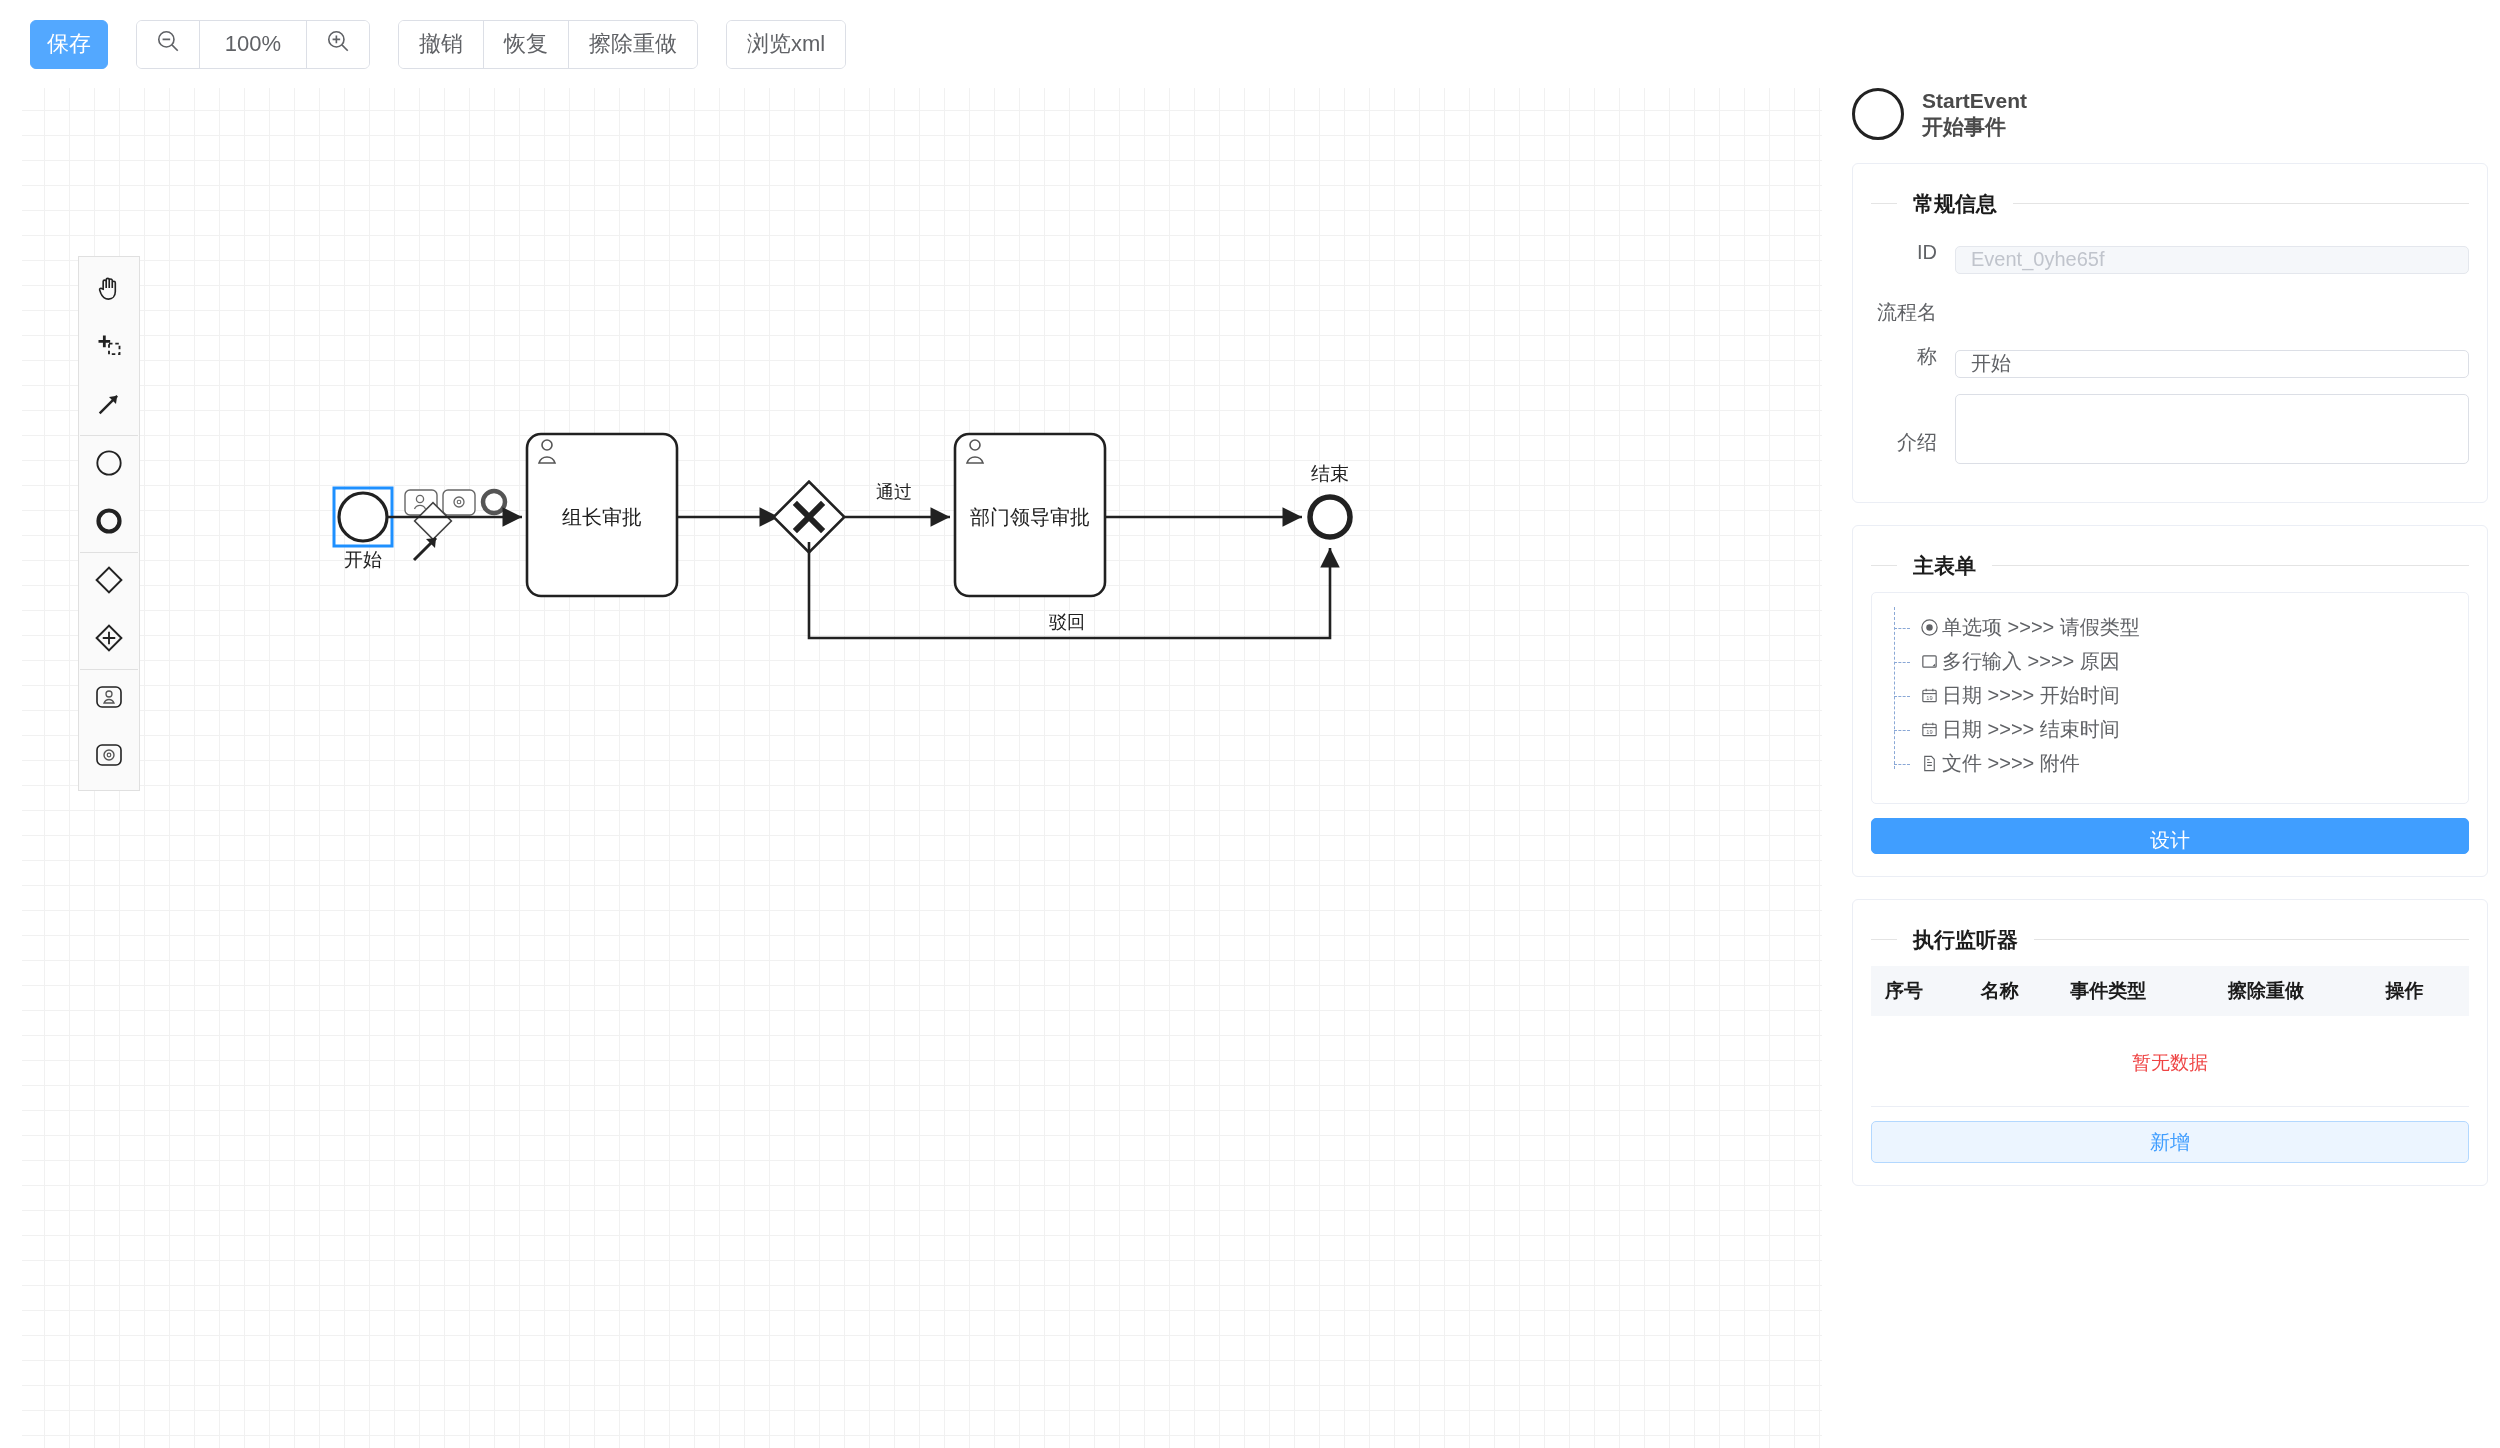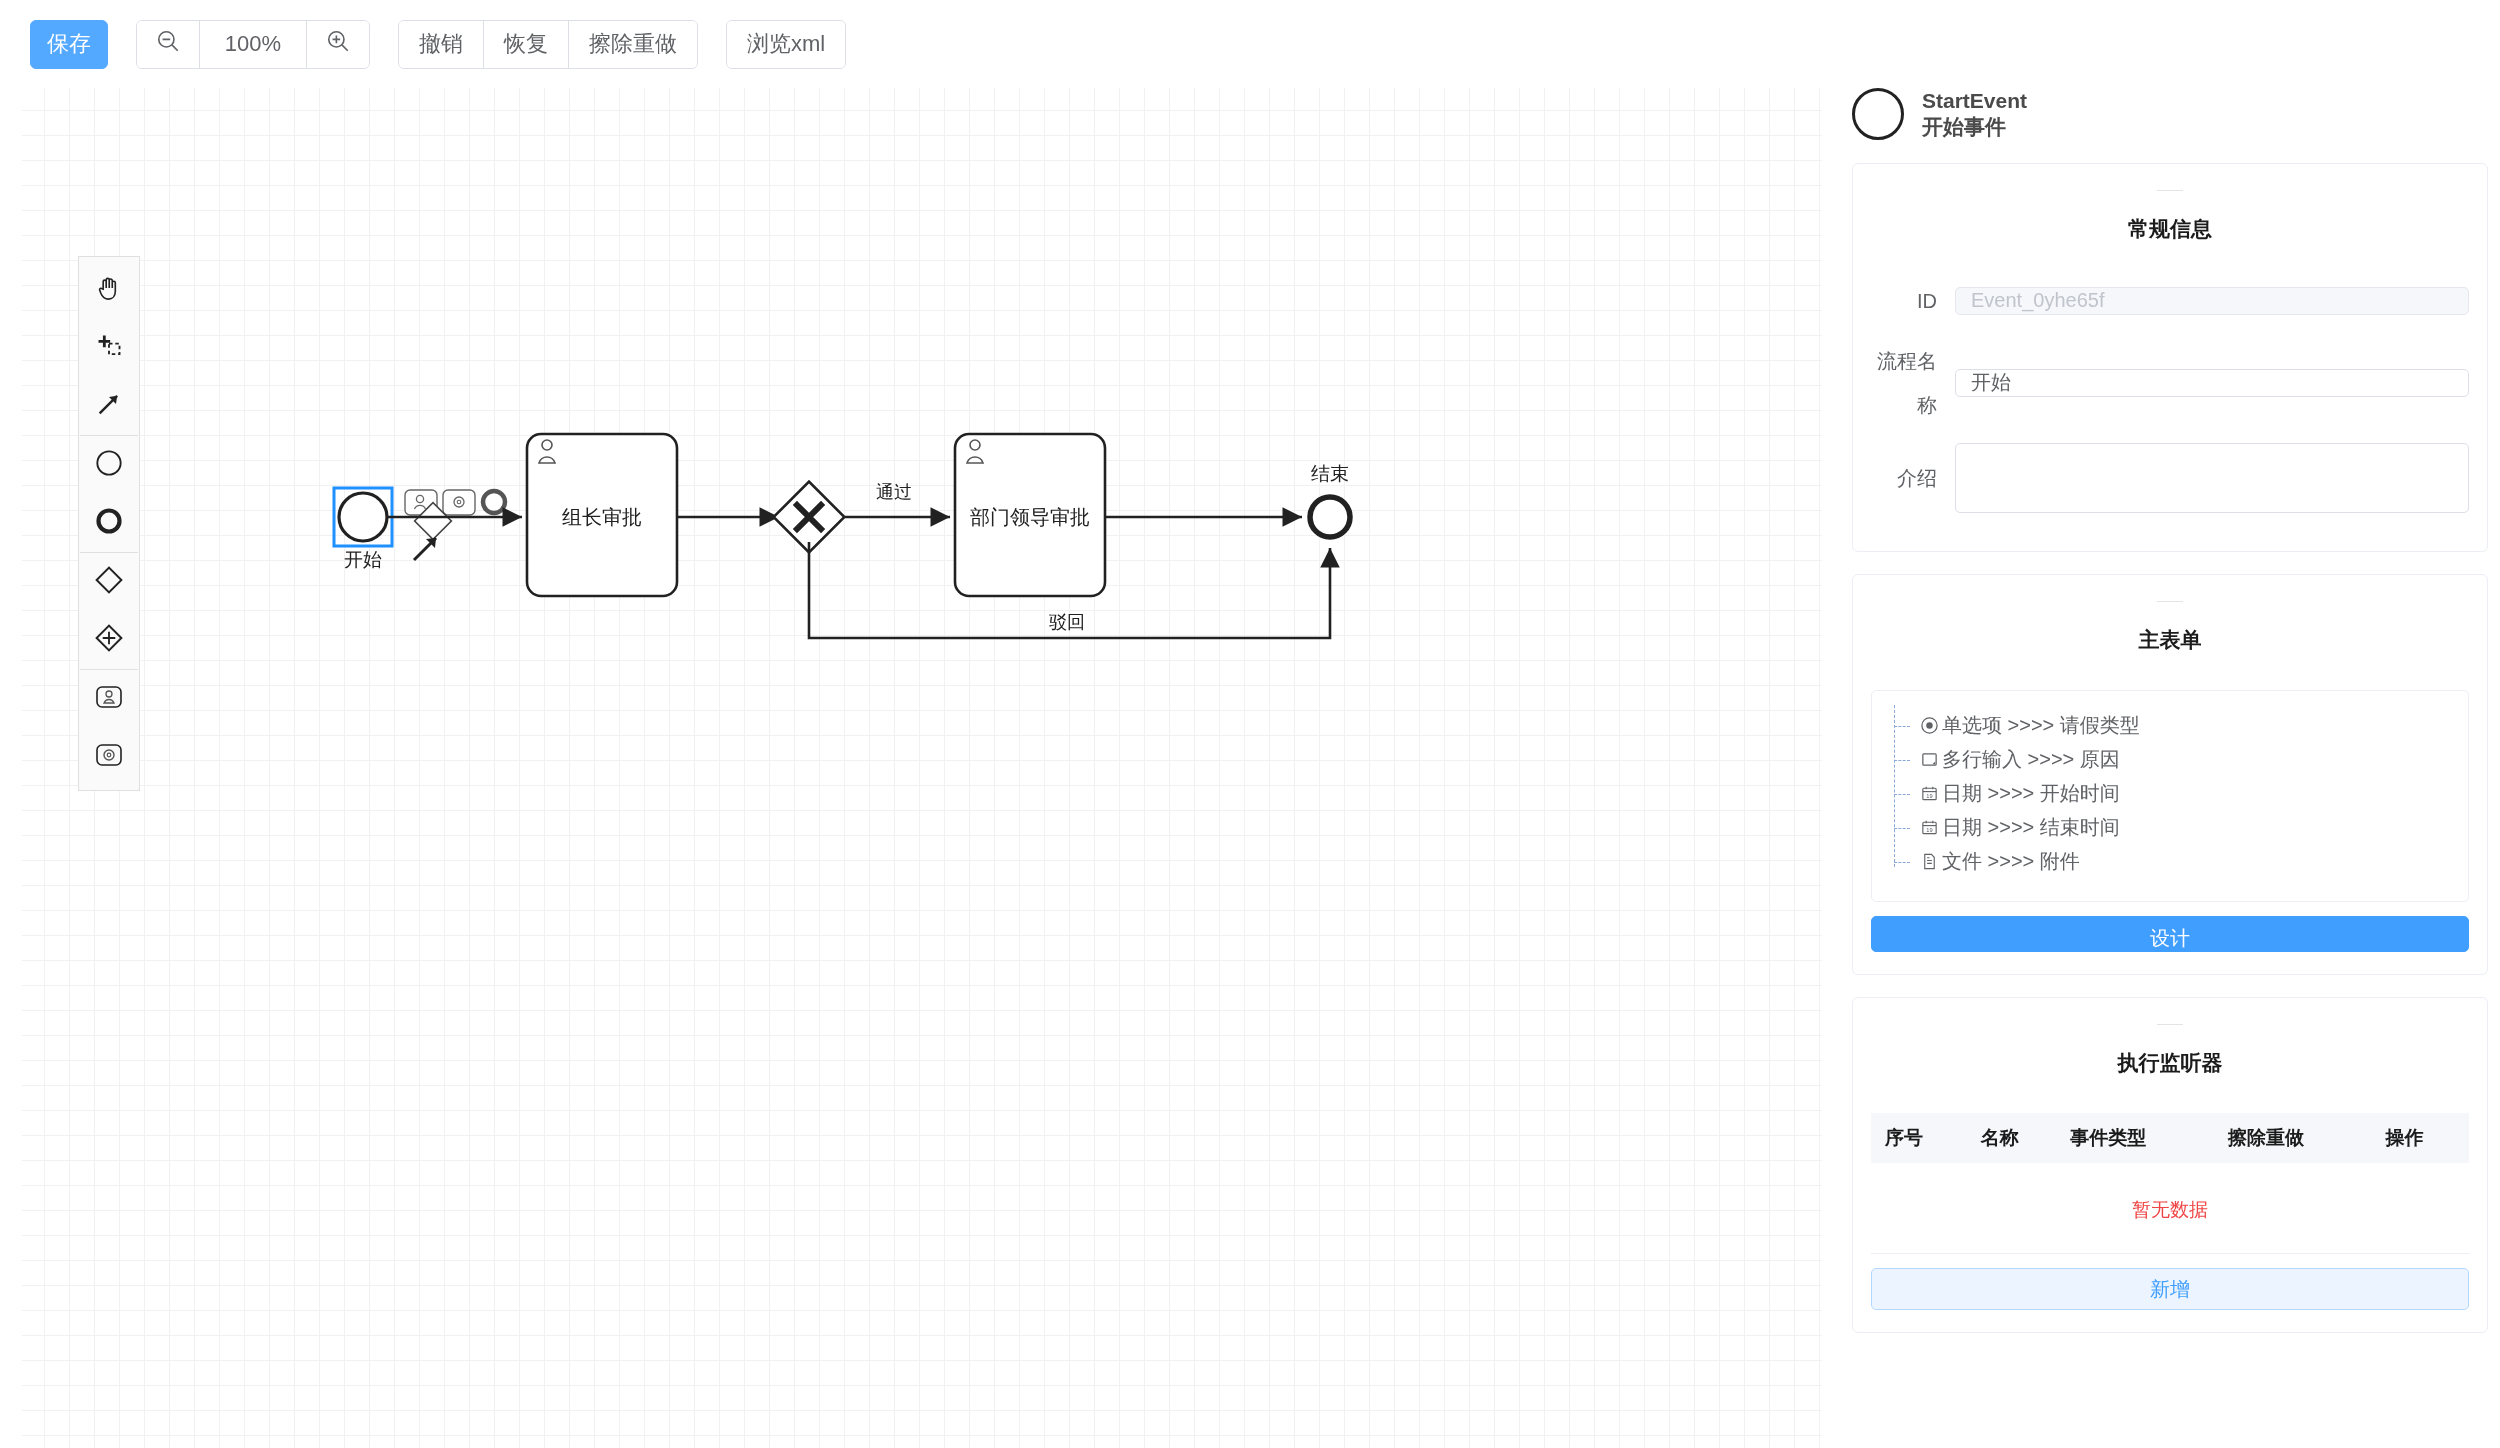--- a/index.html
+++ b/index.html
@@ -92,30 +92,29 @@
   .pe-title{font-size:21px;font-weight:bold;color:#4a4a4a;line-height:1.25;}
   .pe-sub{font-size:21px;font-weight:bold;color:#4a4a4a;line-height:1.25;}
 
   .card{
     margin:22px 12px 0 12px;
     border:1px solid #ebeef5;border-radius:6px;background:#fff;
     padding:10px 18px 22px 18px;
     box-sizing:border-box;
   }
   .legend{
-    display:flex;align-items:center;gap:24px;
+    display:flex;align-items:center;gap:16px;
     margin:16px 0 12px 0;
-    flex-direction:column;
   }
   .legend .ln{height:1px;background:#e4e4e4;}
   .legend .ln.short{width:26px;}
   .legend .ln.long{flex:1;}
   .legend .lt{font-size:21px;font-weight:bold;color:#1b1b1b;white-space:nowrap;}
 
-  .frow{display:flex;align-items:center;margin-bottom:16px;}
+  .frow{display:flex;align-items:flex-end;margin-bottom:16px;}
   .flabel{
     width:84px;text-align:right;padding-right:18px;
     font-size:20px;color:#606266;line-height:44px;
     box-sizing:border-box;flex:none;
   }
   .finput{
     flex:1;height:28px;box-sizing:border-box;
     border:1px solid #dcdfe6;border-radius:5px;
     padding:0 15px;font-size:20px;color:#606266;
     font-family:"Liberation Sans",sans-serif;

